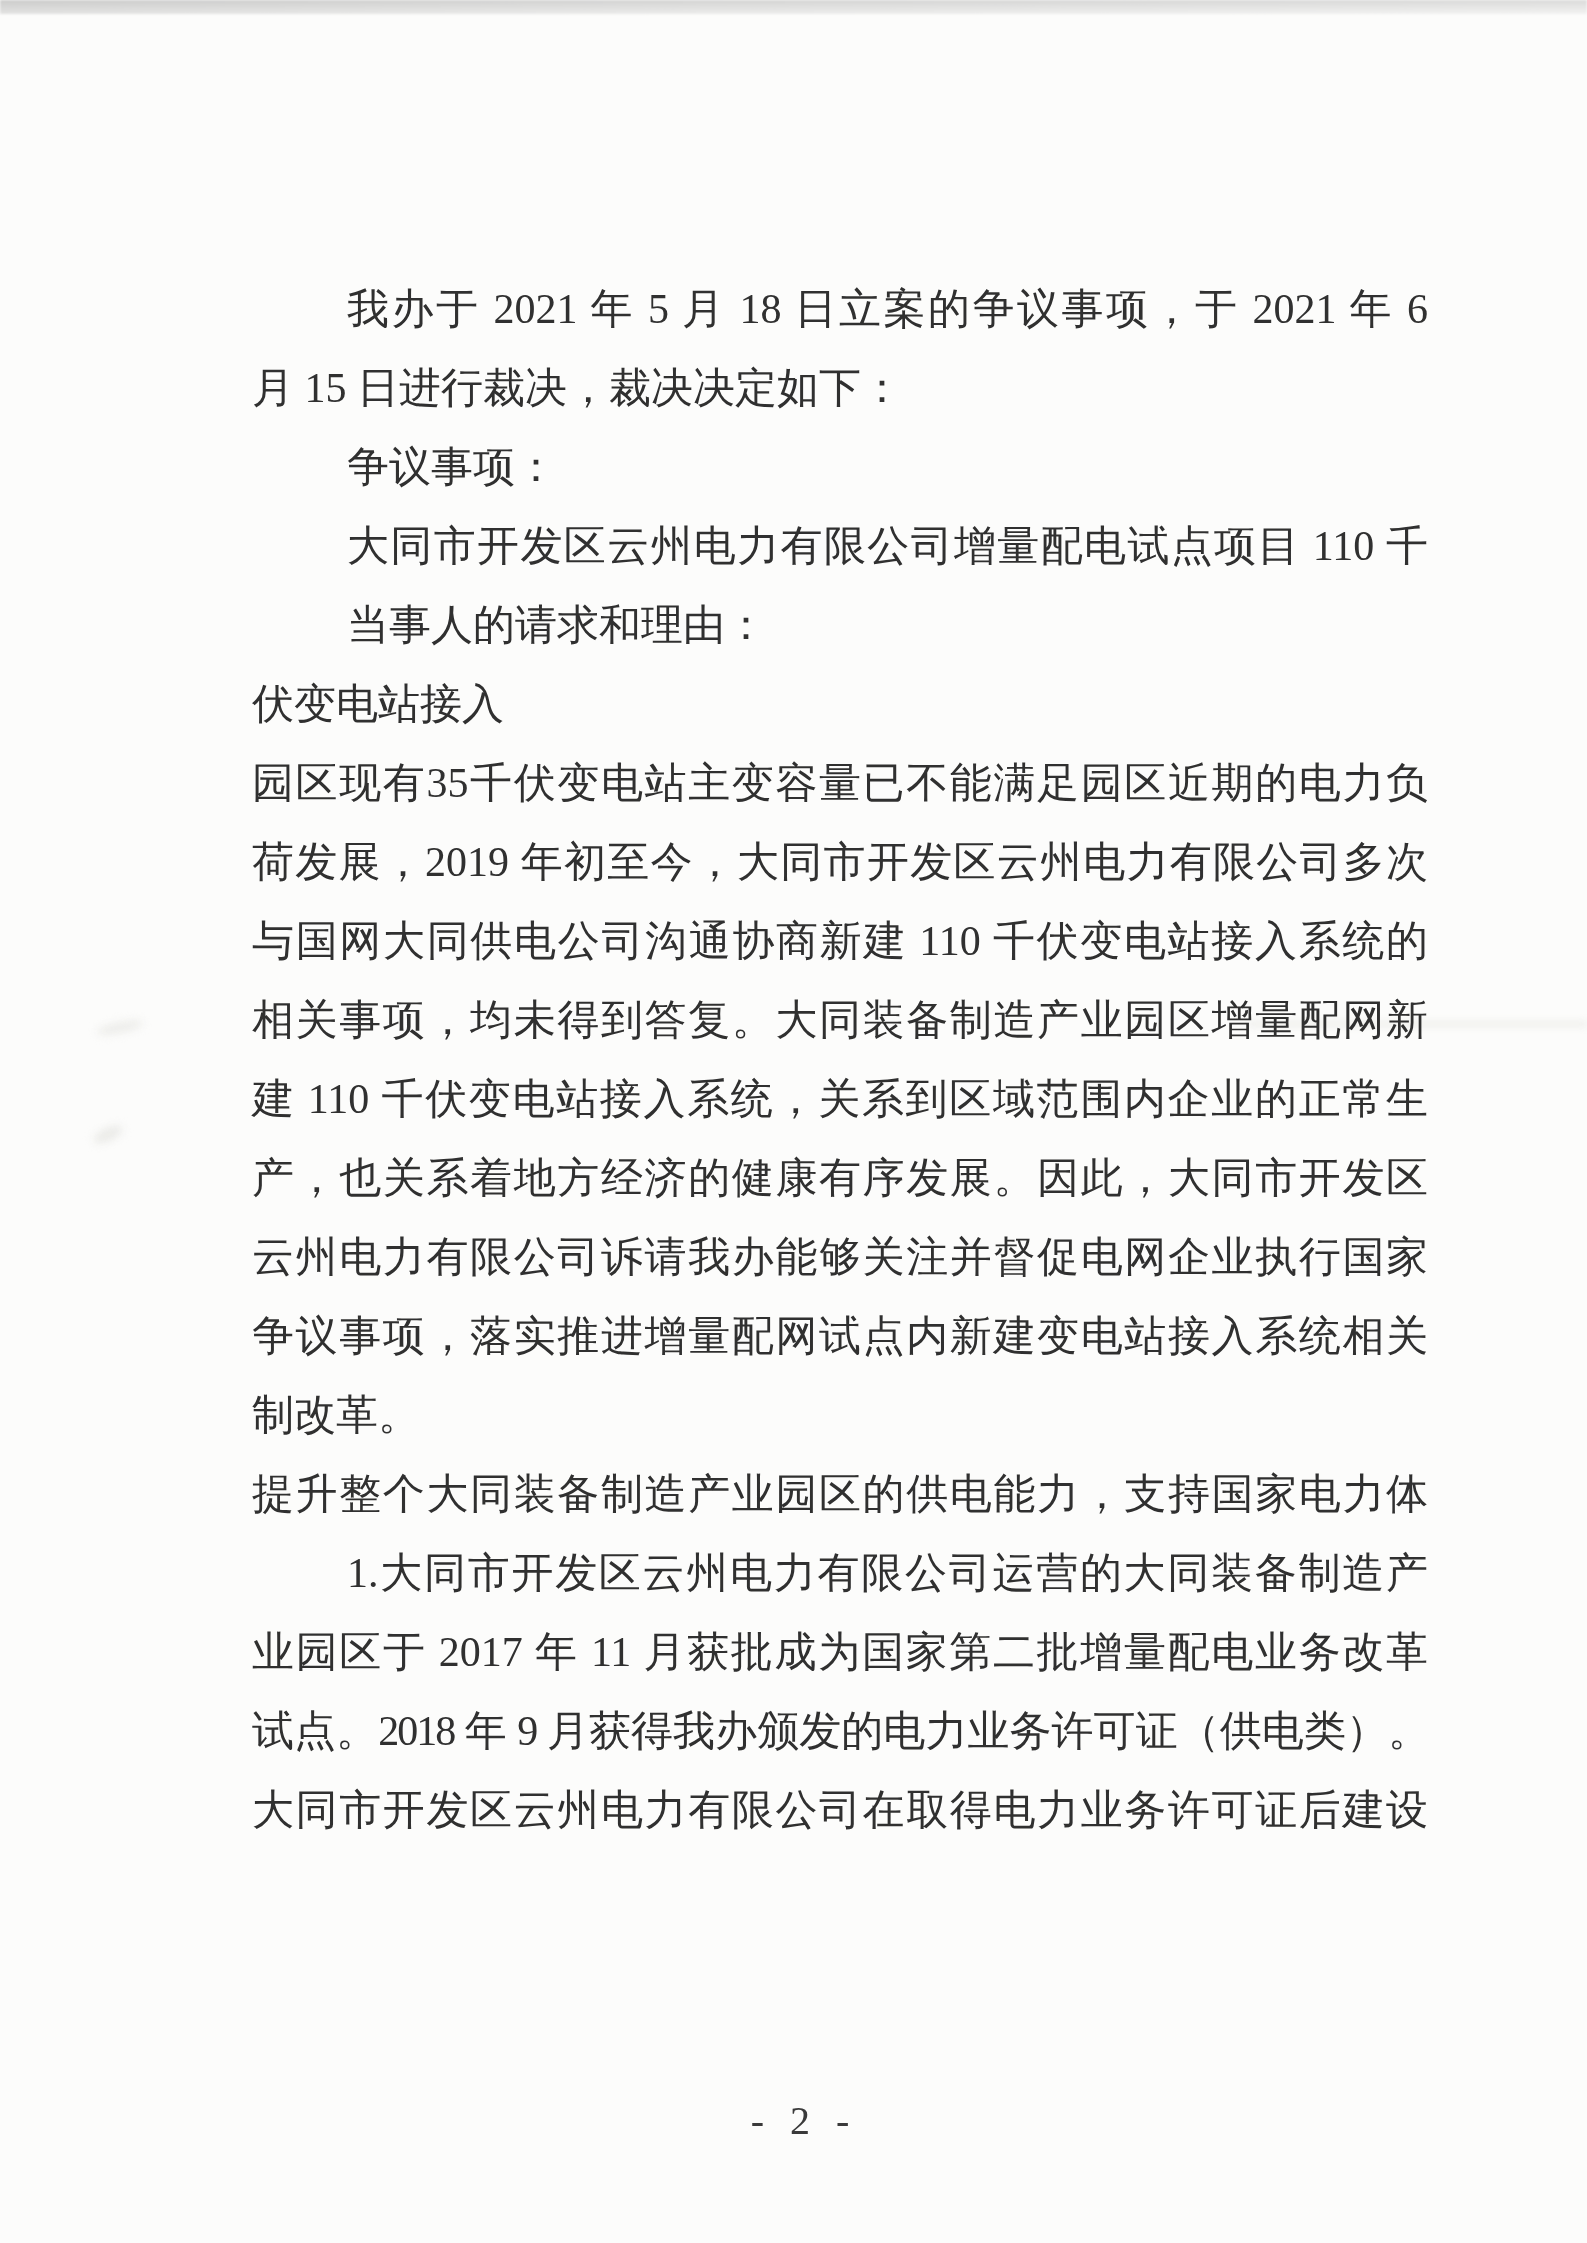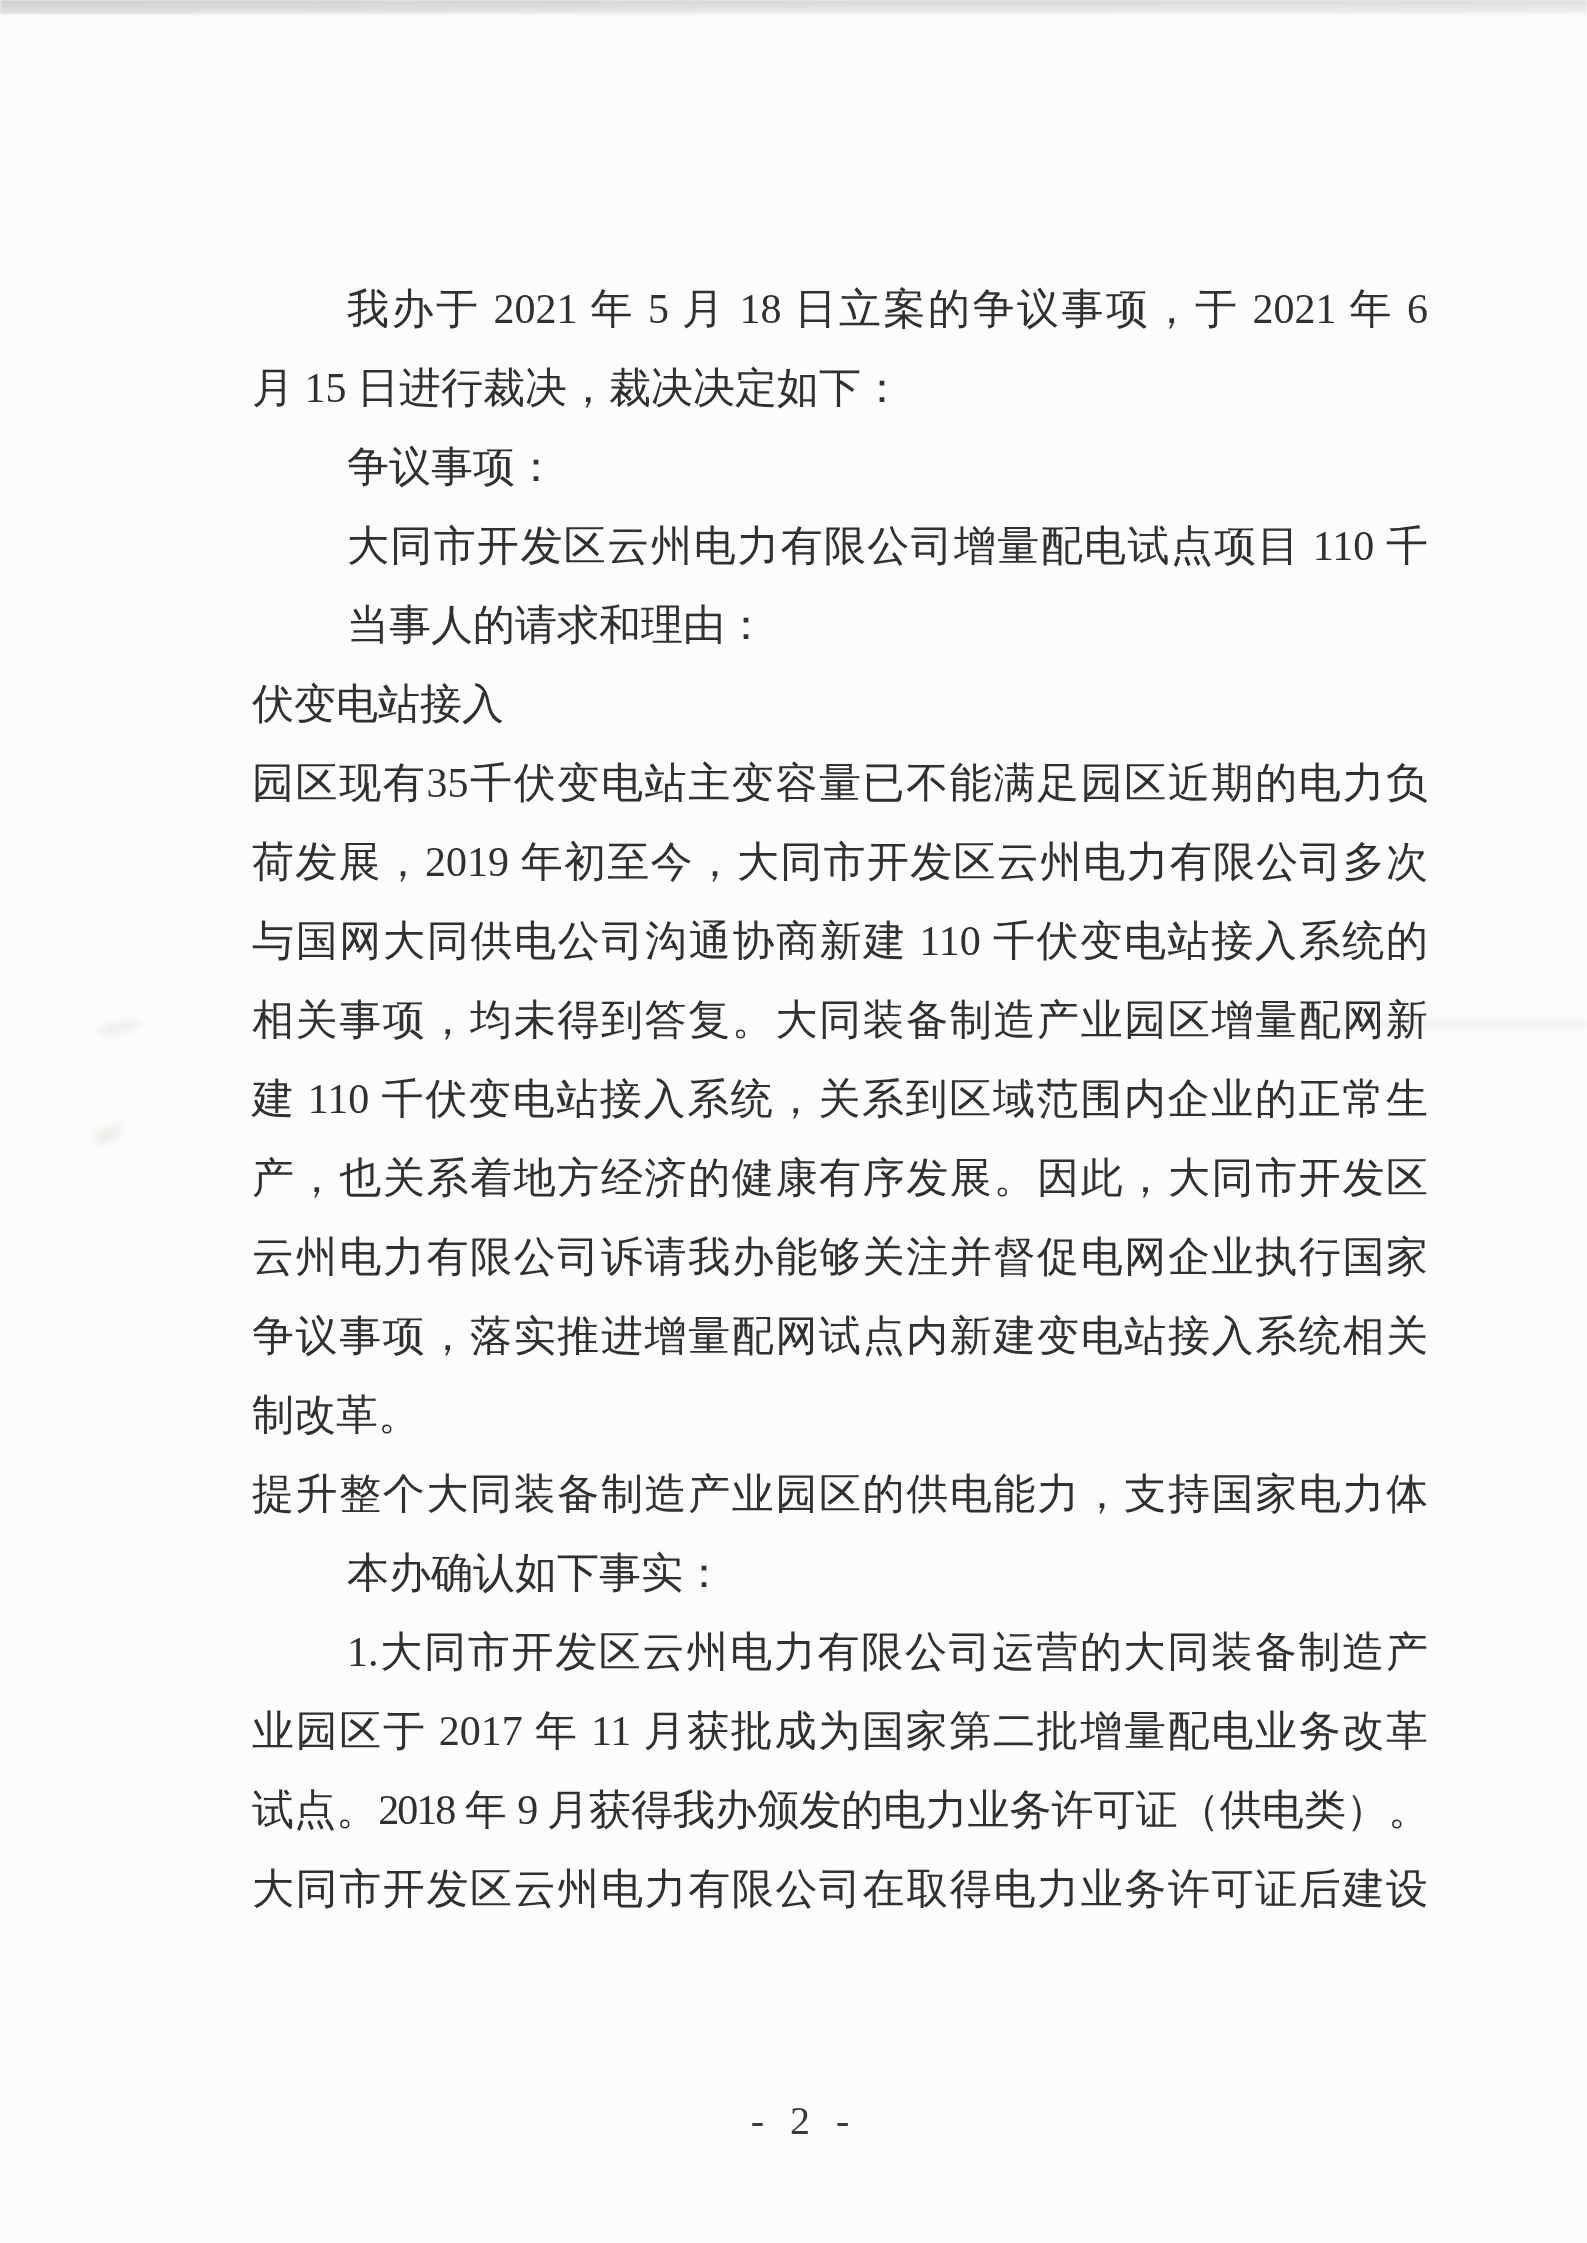--- a/index.html
+++ b/index.html
@@ -109,21 +109,20 @@
       <div class="line fill">园区现有35千伏变电站主变容量已不能满足园区近期的电力负</div>
       <div class="line fill">荷发展，2019 年初至今，大同市开发区云州电力有限公司多次</div>
       <div class="line fill">与国网大同供电公司沟通协商新建 110 千伏变电站接入系统的</div>
       <div class="line fill">相关事项，均未得到答复。大同装备制造产业园区增量配网新</div>
       <div class="line fill">建 110 千伏变电站接入系统，关系到区域范围内企业的正常生</div>
       <div class="line fill">产，也关系着地方经济的健康有序发展。因此，大同市开发区</div>
       <div class="line fill">云州电力有限公司诉请我办能够关注并督促电网企业执行国家</div>
       <div class="line fill">争议事项，落实推进增量配网试点内新建变电站接入系统相关</div>
       <div class="line">制改革。</div>
       <div class="line fill">提升整个大同装备制造产业园区的供电能力，支持国家电力体</div>
-      <div class="line indent">本办确认如下事实：</div>
       <div class="line indent fill">1.大同市开发区云州电力有限公司运营的大同装备制造产</div>
       <div class="line fill">业园区于 2017 年 11 月获批成为国家第二批增量配电业务改革</div>
       <div class="line fill tight">试点。2018 年 9 月获得我办颁发的电力业务许可证（供电类）。</div>
       <div class="line fill">大同市开发区云州电力有限公司在取得电力业务许可证后建设</div>
     </div>
 
   <div class="page-number">- 2 -</div>
 
 </div>
 

